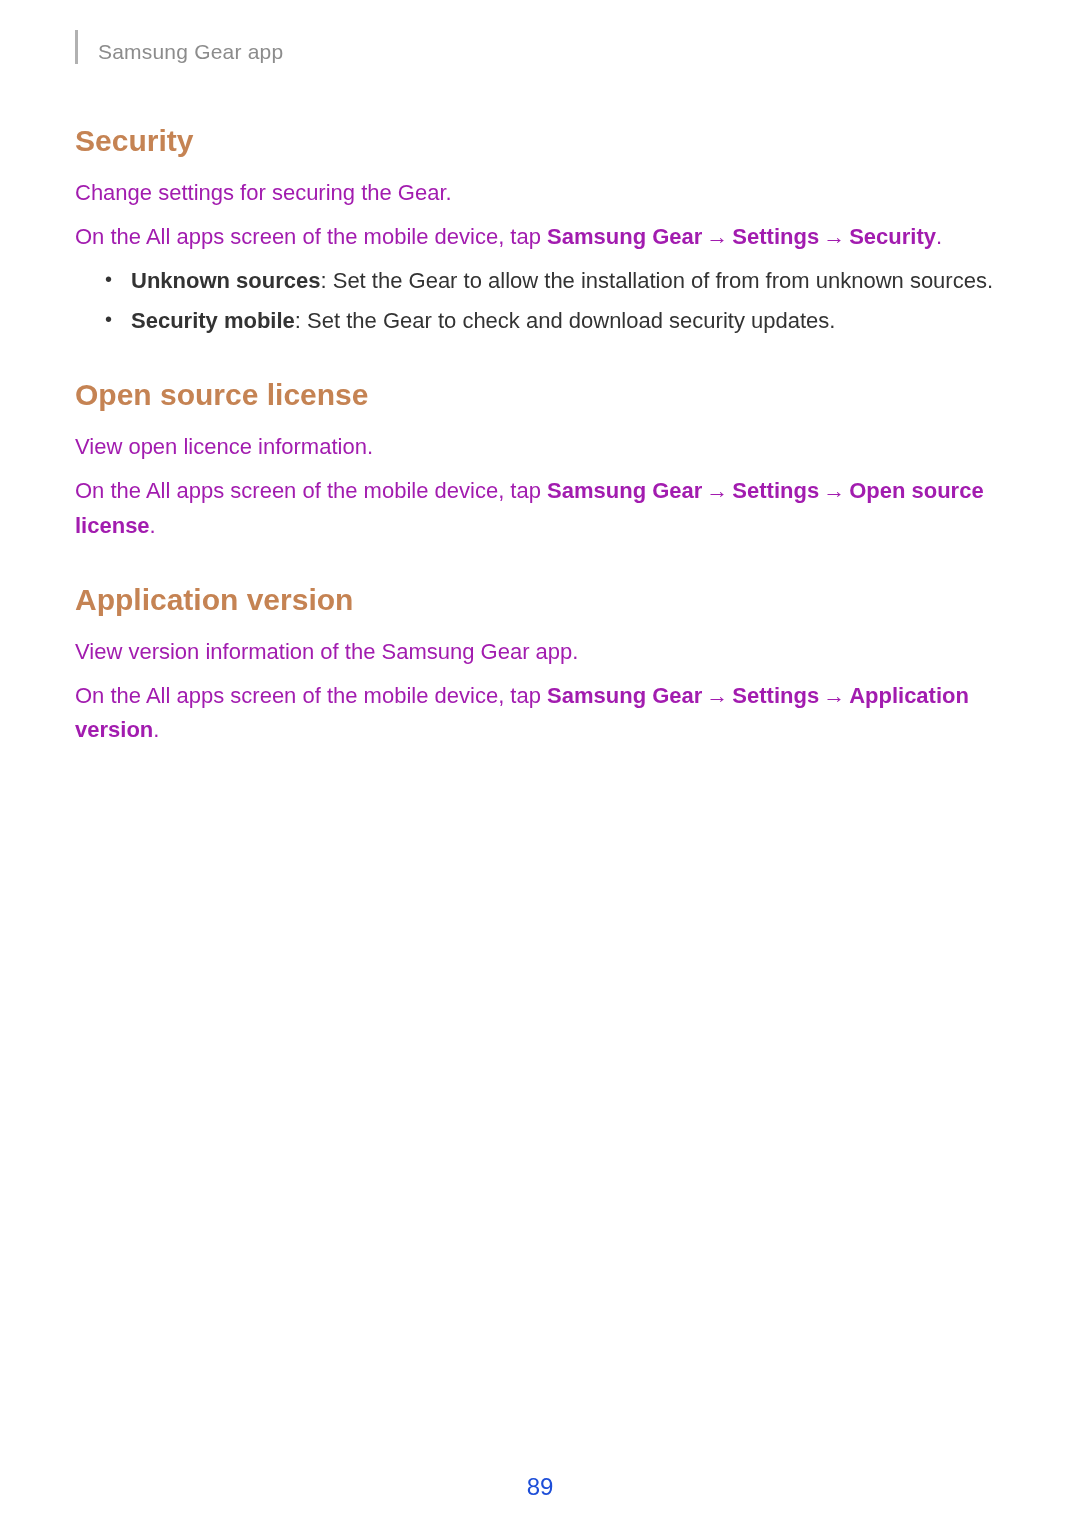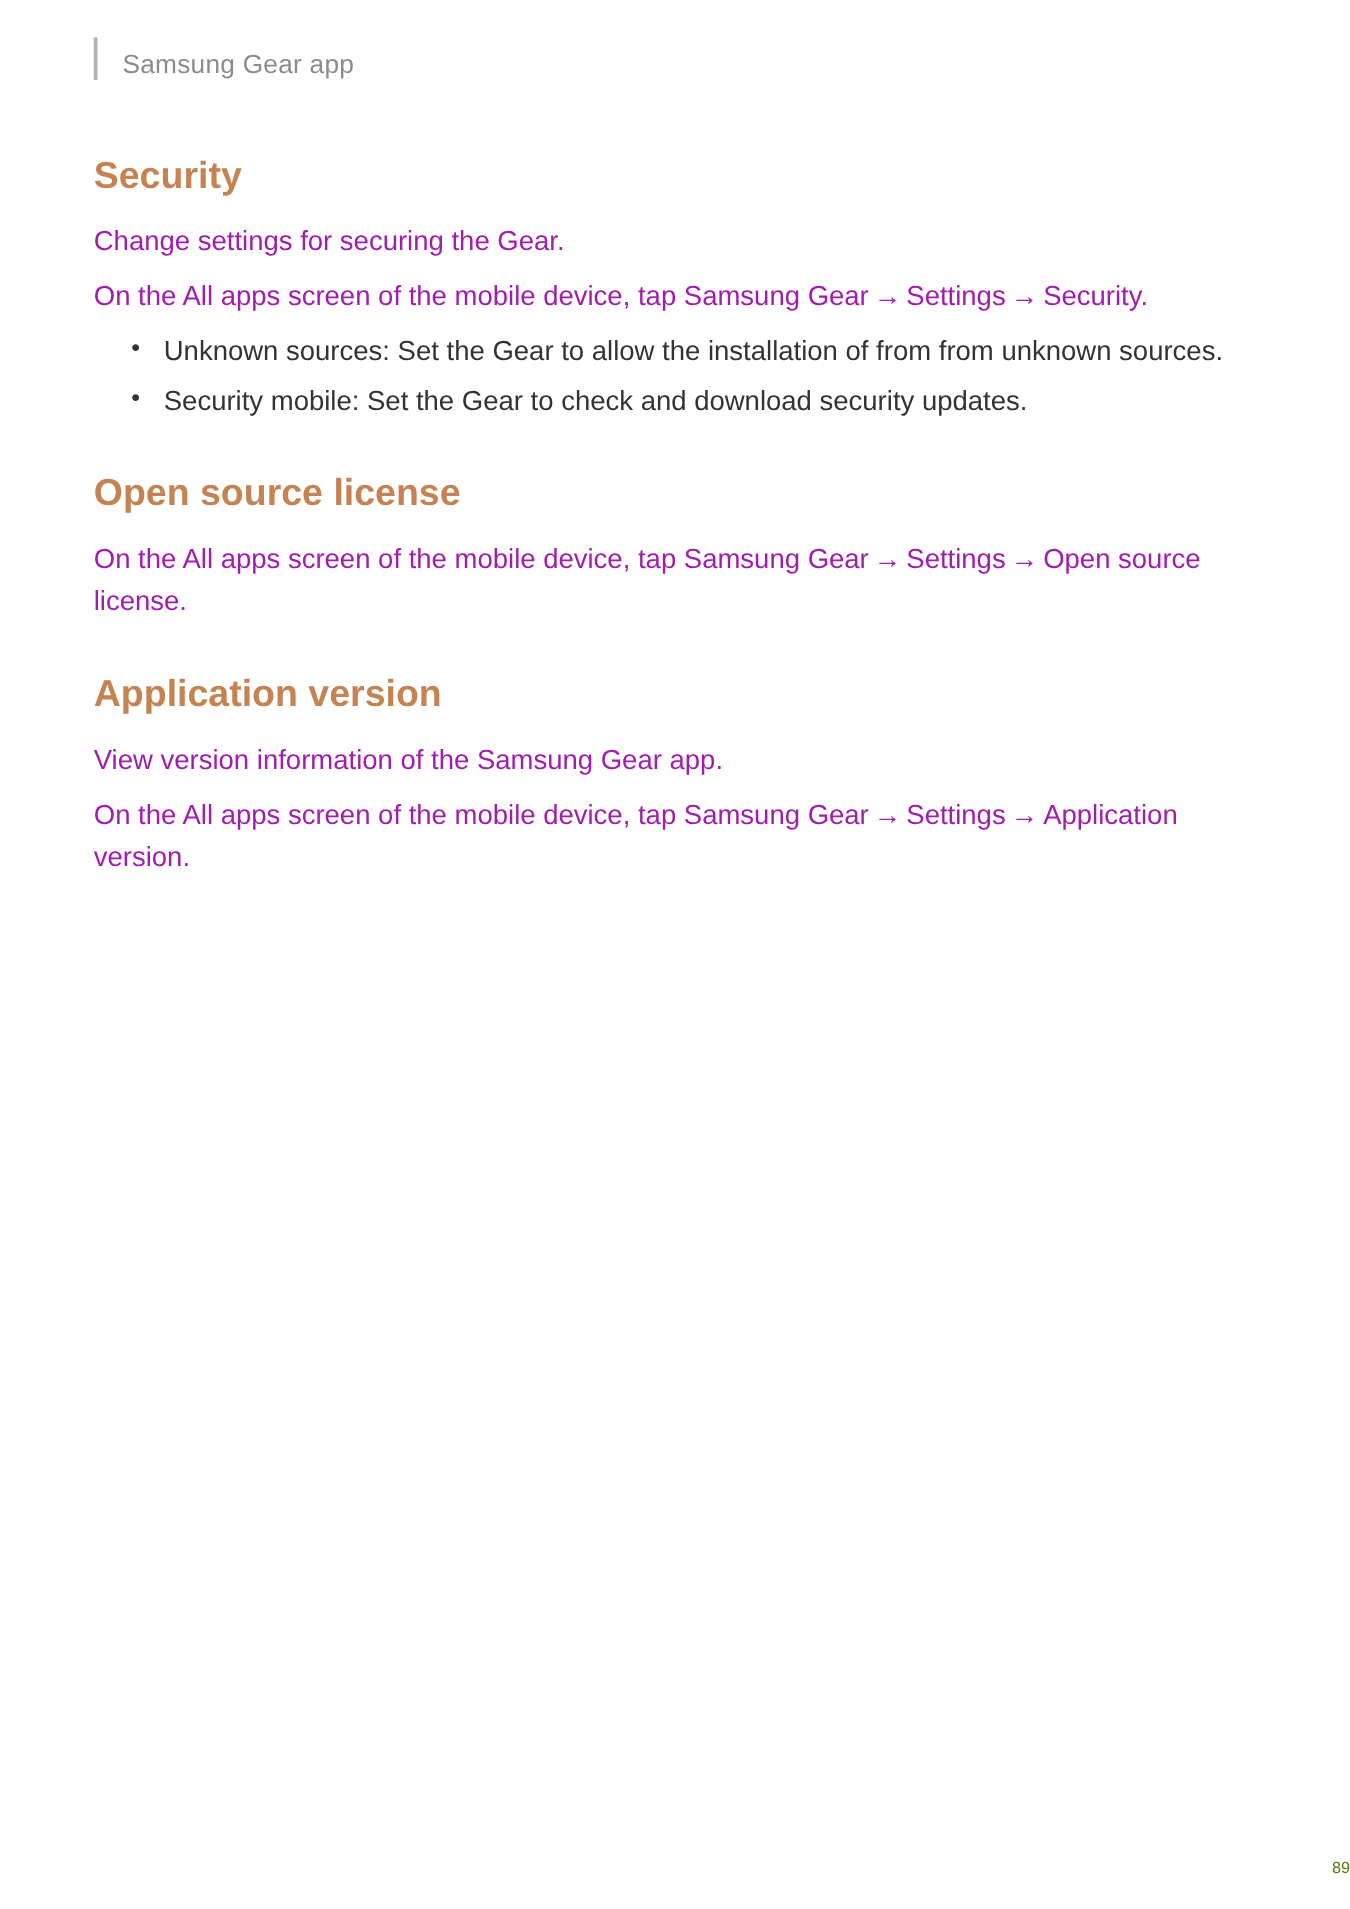--- a/index.html
+++ b/index.html
@@ -4,27 +4,27 @@
 <style>
   * { box-sizing: border-box; margin: 0; padding: 0; }
   html, body { width: 1080px; height: 1527px; background: #ffffff; font-family: "Segoe UI", "Helvetica Neue", Arial, sans-serif; color: #222; }
   .page { position: relative; width: 1080px; height: 1527px; padding: 30px 75px 40px 75px; }
   .header-row { display: flex; align-items: flex-end; gap: 20px; margin-bottom: 60px; }
   .header-bar { width: 3px; height: 34px; background: #b1b1b1; }
   .header-text { font-size: 21px; color: #8c8c8c; letter-spacing: 0.2px; }
   .h2 { color: #c58353; font-size: 30px; font-weight: 700; margin-bottom: 18px; }
   .h1 { color: #3f7ea6; font-size: 42px; font-weight: 700; margin-top: 72px; margin-bottom: 24px; }
   .para { font-size: 22px; line-height: 1.55; color: #a21caf; margin-bottom: 10px; }
-  .bold { font-weight: 400; text-align: center; }
+  .bold { font-weight: 700; text-align: center; }
   .arrow { padding: 0 4px; }
   ul.bullets { list-style: none; padding-left: 30px; margin-top: 6px; margin-bottom: 0; }
   ul.bullets li { position: relative; font-size: 22px; line-height: 1.55; color: #333; padding-left: 26px; margin-bottom: 6px; }
   ul.bullets li::before { content: "•"; position: absolute; left: 0; top: 0; font-size: 20px; color: #333; }
   .section { margin-bottom: 40px; }
-  .page-number { position: absolute; bottom: 26px; left: 0; right: 0; text-align: right; font-size: 13px; color: #4d7c0f; }
+  .page-number { position: absolute; bottom: 26px; left: 0; right: 0; text-align: center; font-size: 24px; color: #1d4ed8; }
 </style>
 </head>
 <body>
 
 <div class="page">
 
   <div class="header-row">
     <div class="header-bar"></div>
     <div class="header-text">Samsung Gear app</div>
   </div>
@@ -40,20 +40,21 @@
         <span class="bold">Unknown sources</span><span>: Set the Gear to allow the installation of from from unknown sources.</span>
       </li>
       <li>
         <span class="bold">Security mobile</span><span>: Set the Gear to check and download security updates.</span>
       </li>
     </ul>
   </div>
 
   <div class="section">
     <div class="h2">Open source license</div>
+    <div class="para">View open licence information.</div>
     <div class="para">
       <span>On the All apps screen of the mobile device, tap </span><span class="bold">Samsung Gear</span><span class="arrow">→</span><span class="bold">Settings</span><span class="arrow">→</span><span class="bold">Open source license</span><span>.</span>
     </div>
   </div>
 
   <div class="section">
     <div class="h2">Application version</div>
     <div class="para">View version information of the Samsung Gear app.</div>
     <div class="para">
       <span>On the All apps screen of the mobile device, tap </span><span class="bold">Samsung Gear</span><span class="arrow">→</span><span class="bold">Settings</span><span class="arrow">→</span><span class="bold">Application version</span><span>.</span>

